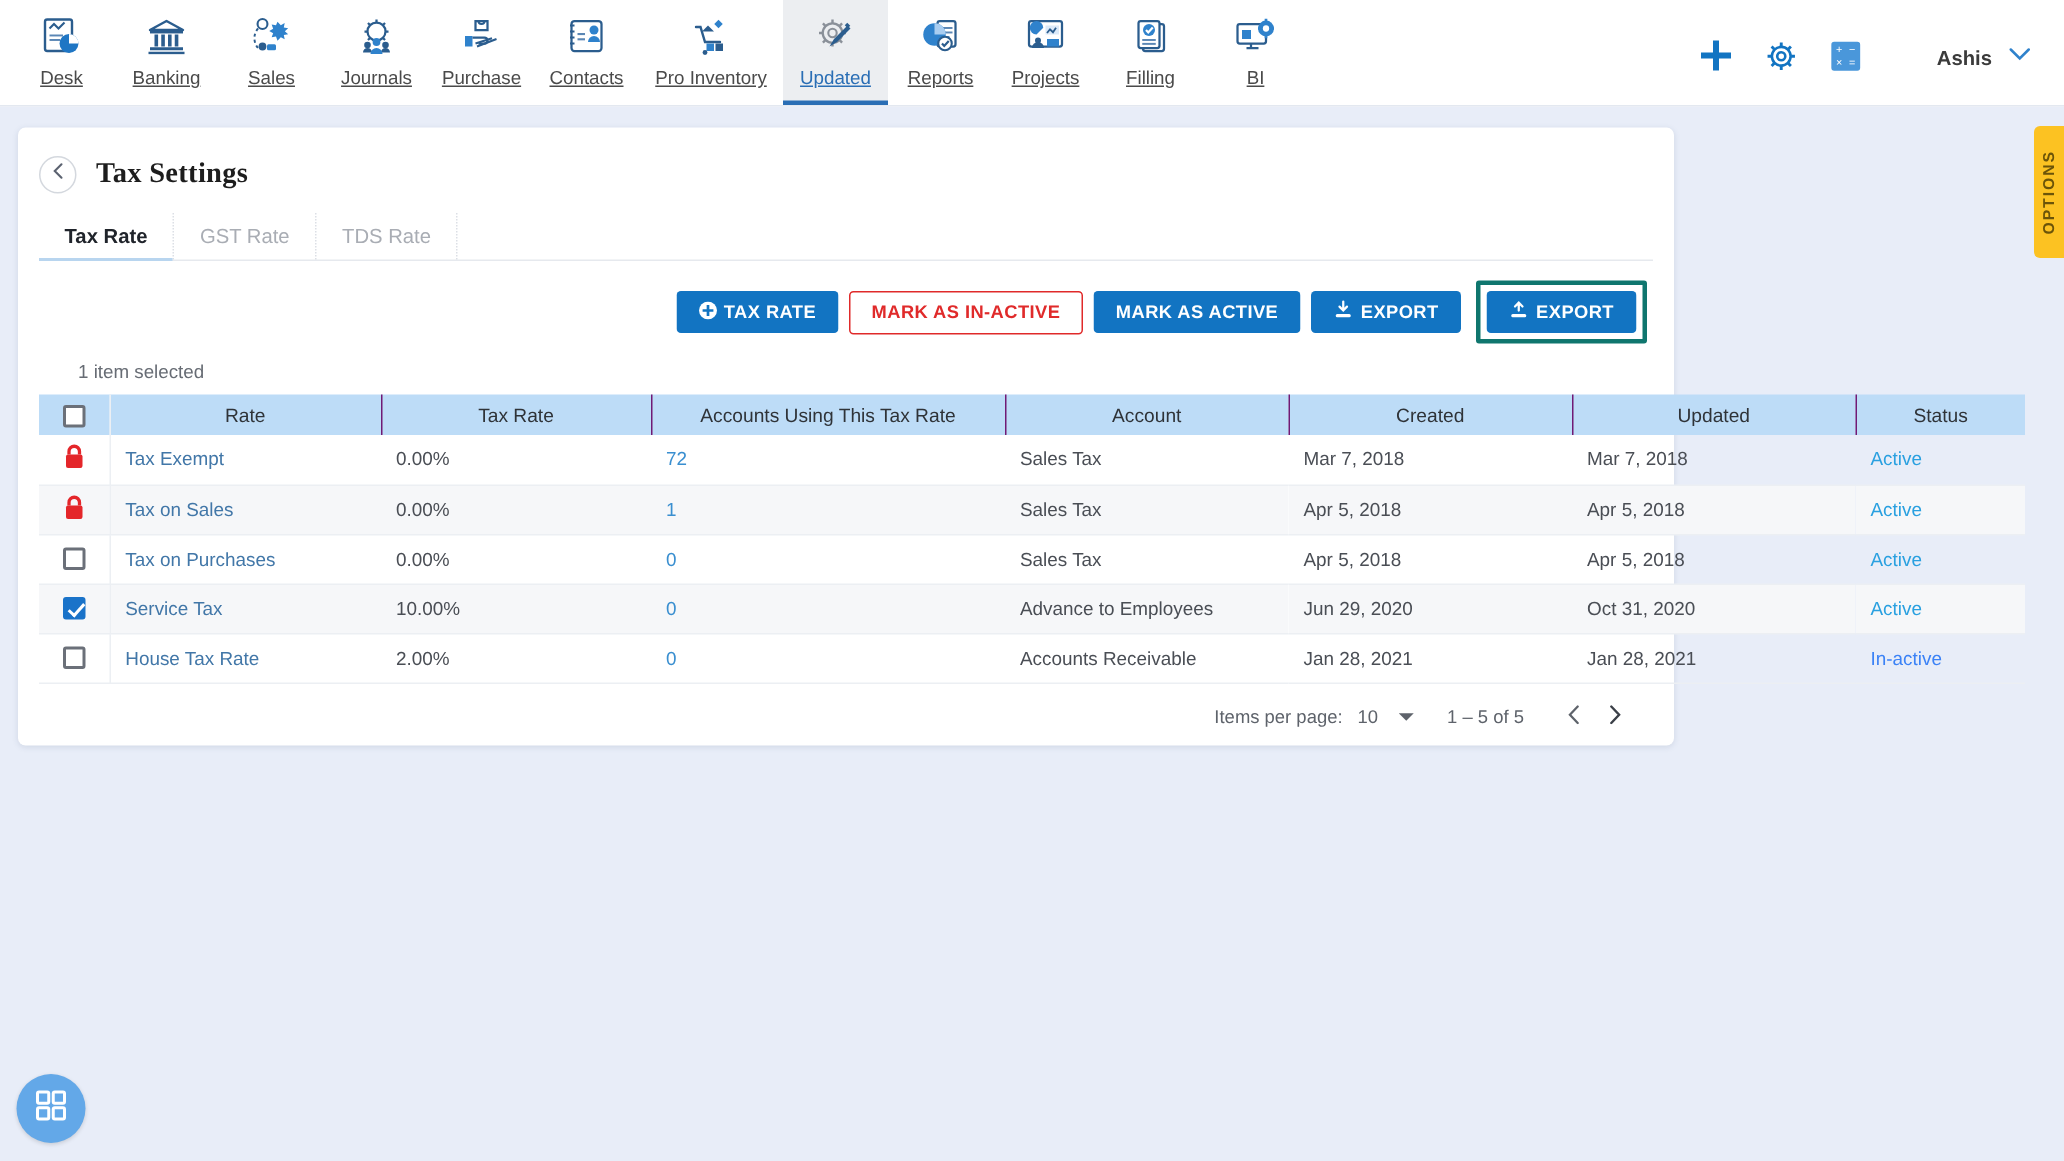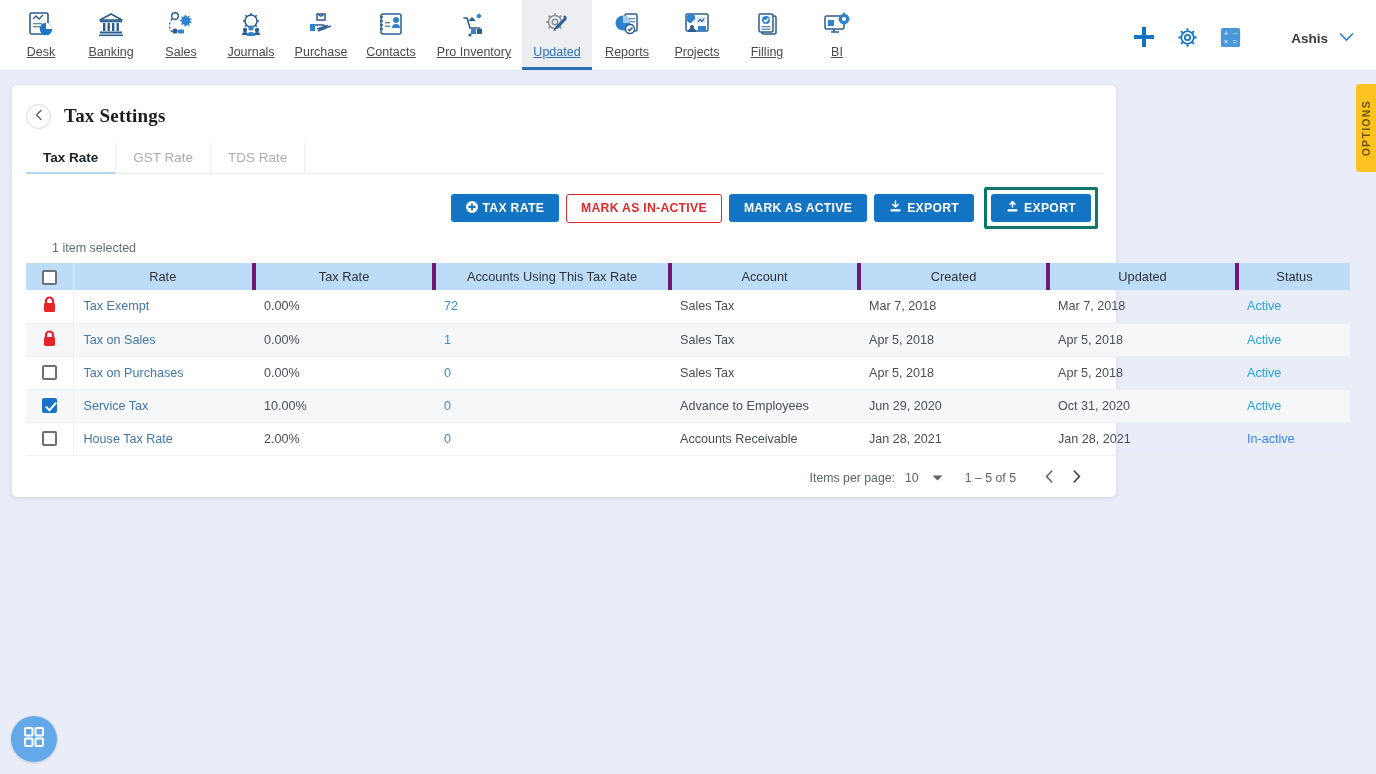--- a/index.html
+++ b/index.html
@@ -173,21 +173,21 @@
   
   .tbl-wrap { padding: 8px 14px 0 14px; }
   table { width: 100%; border-collapse: collapse; table-layout: fixed; }
   thead th {
     background: #bddcf7;
     color: #2f3338;
     font-size: 12.8px;
     font-weight: normal;
     height: 27px;
     text-align: center;
-    border-right: 4px solid #701a75;
+    border-right: 1px solid #701a75;
   }
   thead th:last-child { border-right: none; }
   tbody td {
     height: 33px;
     font-size: 12.6px;
     color: #4a4e55;
     border-bottom: 1px solid #eceff3;
     padding: 0 10px;
     overflow: hidden;
     text-overflow: ellipsis;

